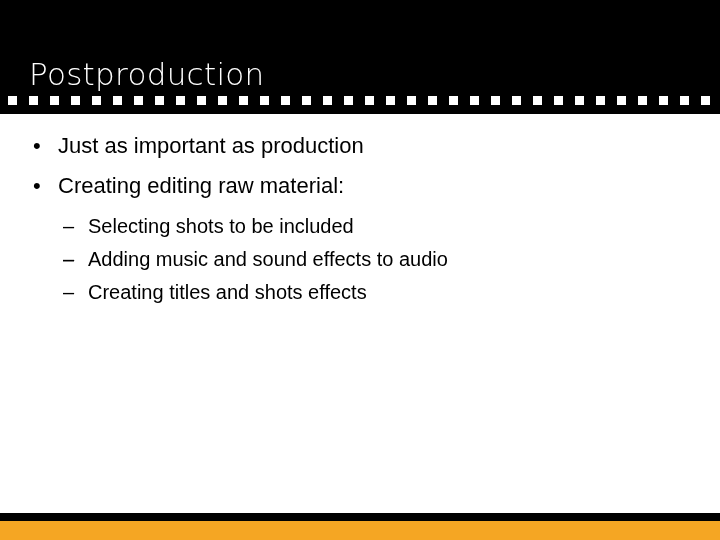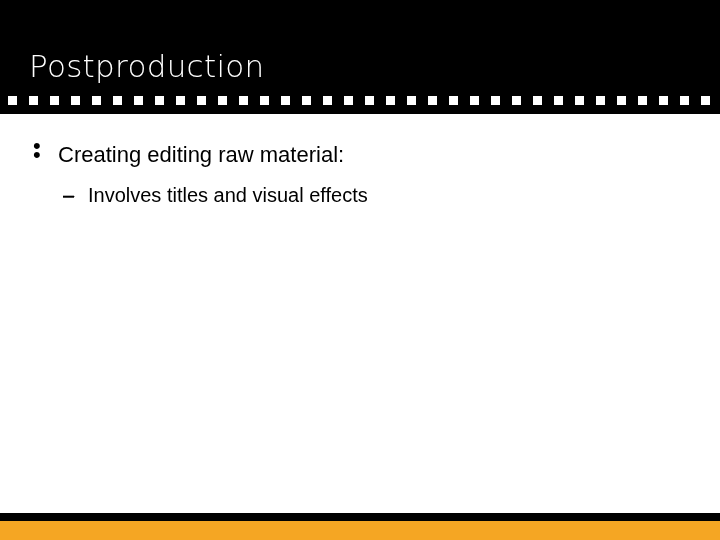--- a/index.html
+++ b/index.html
@@ -26,21 +26,21 @@
     left: 0;
     top: 0;
     width: 720px;
     height: 114px;
     background: #000000;
   }
 
   .slide-title {
     position: absolute;
     left: 29px;
-    top: 47px;
+    top: 55px;
     font-family: "DejaVu Sans", sans-serif;
     font-size: 31px;
     font-weight: 300;
     line-height: 38px;
     letter-spacing: 0.3px;
     color: #ffffff;
     white-space: nowrap;
   }
 
   
@@ -185,44 +185,47 @@
       <span class="perf"></span>
 
     </div>
   </div>
 
   <div class="body-area">
     <div class="bullet-list">
 
       <div class="bullet-l1">
         <span class="marker">•</span>
+        <span>Just as important as production</span>
       </div>
 
       <div class="bullet-l1">
         <span class="marker">•</span>
         <span>Creating editing raw material:</span>
       </div>
 
       <div class="sub-list">
 
         <div class="bullet-l2">
           <span class="marker">–</span>
-        </div>
-
-        <div class="bullet-l2">
-          <span class="marker">–</span>
-        </div>
-
-        <div class="bullet-l2">
-          <span class="marker">–</span>
-        </div>
-
-        <div class="bullet-l2">
-          <span class="marker">–</span>
-          <span>Involves titles and visual effects</span>
+          <span>Selecting shots to be included</span>
+        </div>
+
+        <div class="bullet-l2">
+          <span class="marker">–</span>
+        </div>
+
+        <div class="bullet-l2">
+          <span class="marker">–</span>
+          <span>Adding music and sound effects to audio</span>
+        </div>
+
+        <div class="bullet-l2">
+          <span class="marker">–</span>
+          <span>Creating titles and shots effects</span>
         </div>
 
       </div>
     </div>
   </div>
 
   <div class="footer-rule"></div>
   <div class="footer-bar">
     
     

